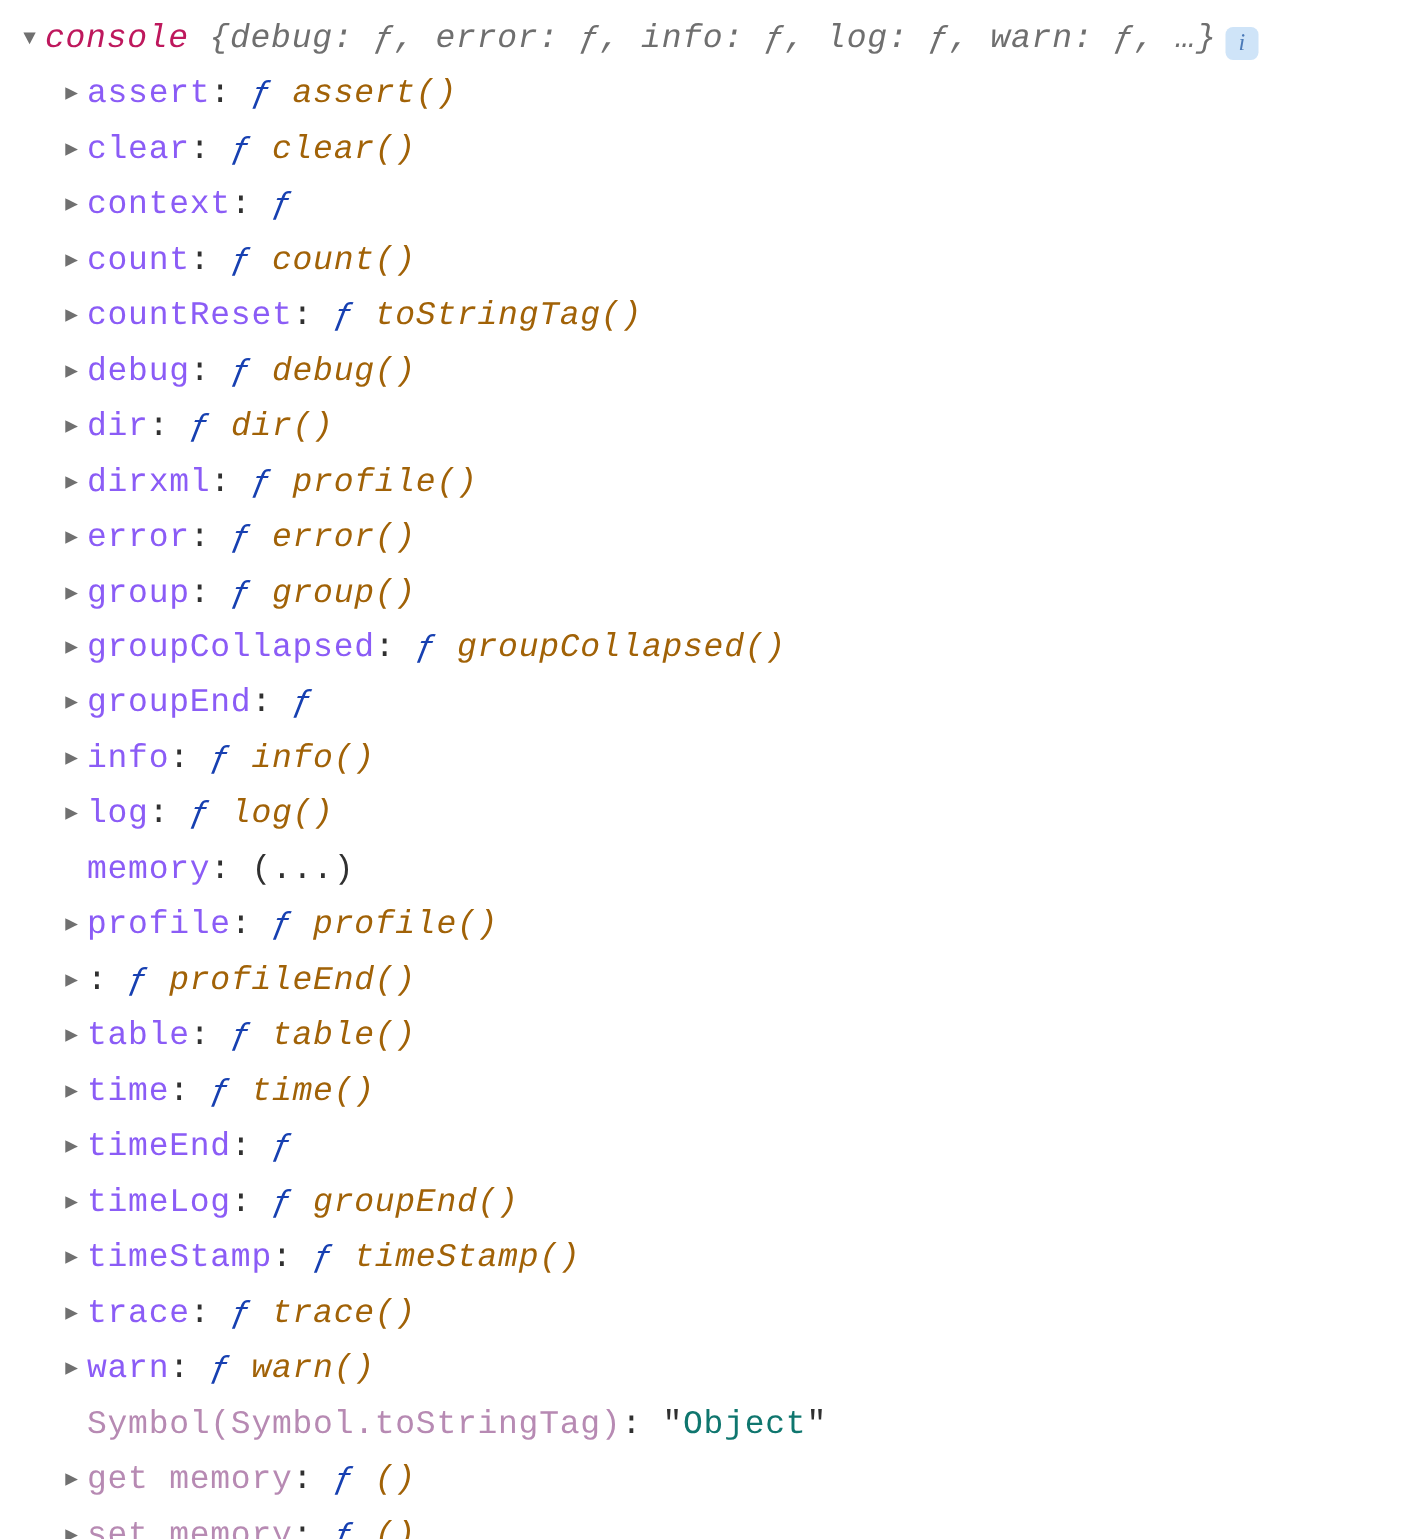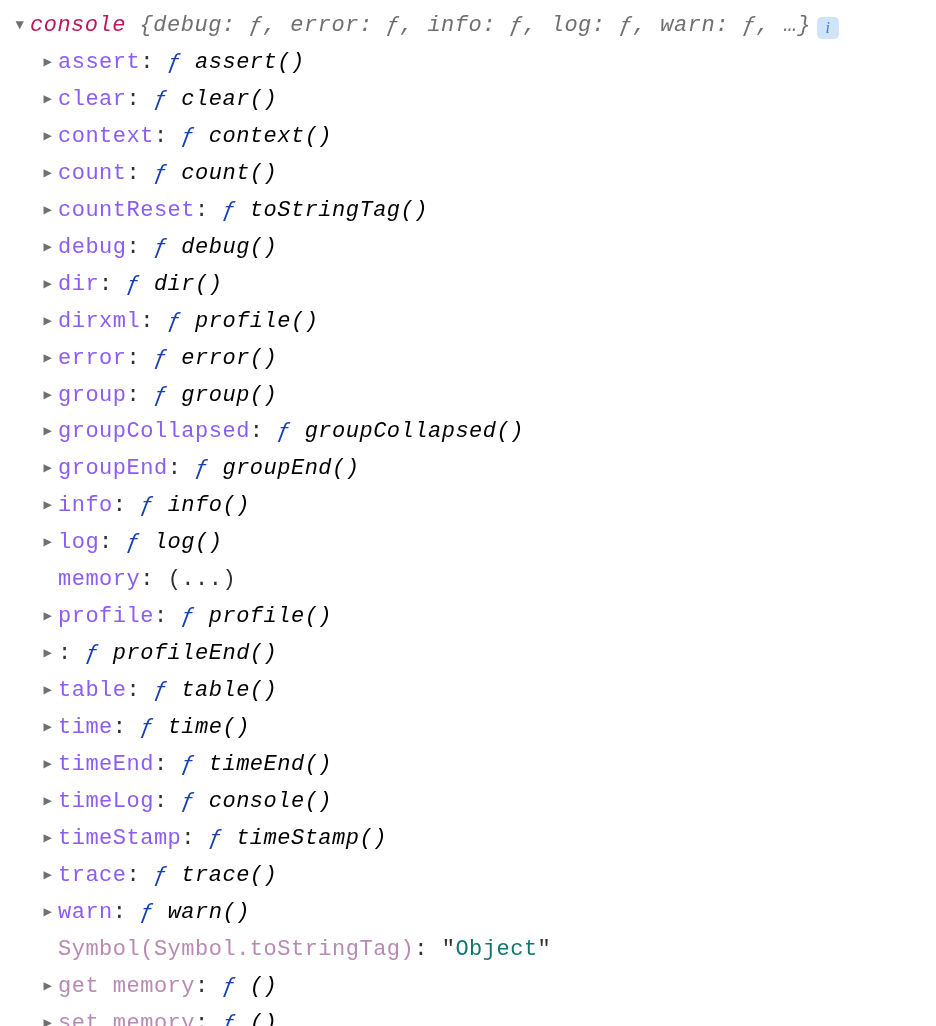--- a/index.html
+++ b/index.html
@@ -60,21 +60,21 @@
   }
   .colon {
     color: #303030;
   }
   .fsym {
     font-style: italic;
     color: #1740b1;
   }
   .fname {
     font-style: italic;
-    color: #000000;
+    color: #a16207;
   }
   .plain {
     color: #303030;
   }
   .str {
     color: #0f766e;
   }
   .info-icon {
     display: inline-flex;
     align-items: center;
@@ -101,39 +101,39 @@
   <div class="row">
     <span class="arrow">▼</span>
     <span class="obj-name">console</span>
     <span class="summary" id="summary"> {<span class="k">debug</span>: <span class="fs">ƒ</span>, <span class="k">error</span>: <span class="fs">ƒ</span>, <span class="k">info</span>: <span class="fs">ƒ</span>, <span class="k">log</span>: <span class="fs">ƒ</span>, <span class="k">warn</span>: <span class="fs">ƒ</span>, …}</span>
     <span class="info-icon">i</span>
   </div>
 
   <div id="props-container">
       <div class="row child"><span class="arrow">▶</span><span class="key">assert</span><span class="colon">: </span><span class="fsym">ƒ</span><span> </span><span class="fname">assert()</span></div>
       <div class="row child"><span class="arrow">▶</span><span class="key">clear</span><span class="colon">: </span><span class="fsym">ƒ</span><span> </span><span class="fname">clear()</span></div>
-      <div class="row child"><span class="arrow">▶</span><span class="key">context</span><span class="colon">: </span><span class="fsym">ƒ</span><span> </span><span class="fname">context()</span></div>
+      <div class="row child"><span class="arrow">▶</span><span class="key">context</span><span class="colon">: </span><span class="fsym">ƒ</span><span> </span></div>
       <div class="row child"><span class="arrow">▶</span><span class="key">count</span><span class="colon">: </span><span class="fsym">ƒ</span><span> </span><span class="fname">count()</span></div>
       <div class="row child"><span class="arrow">▶</span><span class="key">countReset</span><span class="colon">: </span><span class="fsym">ƒ</span><span> </span><span class="fname">toStringTag()</span></div>
       <div class="row child"><span class="arrow">▶</span><span class="key">debug</span><span class="colon">: </span><span class="fsym">ƒ</span><span> </span><span class="fname">debug()</span></div>
       <div class="row child"><span class="arrow">▶</span><span class="key">dir</span><span class="colon">: </span><span class="fsym">ƒ</span><span> </span><span class="fname">dir()</span></div>
       <div class="row child"><span class="arrow">▶</span><span class="key">dirxml</span><span class="colon">: </span><span class="fsym">ƒ</span><span> </span><span class="fname">profile()</span></div>
       <div class="row child"><span class="arrow">▶</span><span class="key">error</span><span class="colon">: </span><span class="fsym">ƒ</span><span> </span><span class="fname">error()</span></div>
       <div class="row child"><span class="arrow">▶</span><span class="key">group</span><span class="colon">: </span><span class="fsym">ƒ</span><span> </span><span class="fname">group()</span></div>
       <div class="row child"><span class="arrow">▶</span><span class="key">groupCollapsed</span><span class="colon">: </span><span class="fsym">ƒ</span><span> </span><span class="fname">groupCollapsed()</span></div>
-      <div class="row child"><span class="arrow">▶</span><span class="key">groupEnd</span><span class="colon">: </span><span class="fsym">ƒ</span><span> </span><span class="fname">groupEnd()</span></div>
+      <div class="row child"><span class="arrow">▶</span><span class="key">groupEnd</span><span class="colon">: </span><span class="fsym">ƒ</span><span> </span></div>
       <div class="row child"><span class="arrow">▶</span><span class="key">info</span><span class="colon">: </span><span class="fsym">ƒ</span><span> </span><span class="fname">info()</span></div>
       <div class="row child"><span class="arrow">▶</span><span class="key">log</span><span class="colon">: </span><span class="fsym">ƒ</span><span> </span><span class="fname">log()</span></div>
       <div class="row child"><span class="arrow empty">▶</span><span class="key">memory</span><span class="colon">: </span><span class="plain">(...)</span></div>
       <div class="row child"><span class="arrow">▶</span><span class="key">profile</span><span class="colon">: </span><span class="fsym">ƒ</span><span> </span><span class="fname">profile()</span></div>
       <div class="row child"><span class="arrow">▶</span><span class="colon">: </span><span class="fsym">ƒ</span><span> </span><span class="fname">profileEnd()</span></div>
       <div class="row child"><span class="arrow">▶</span><span class="key">table</span><span class="colon">: </span><span class="fsym">ƒ</span><span> </span><span class="fname">table()</span></div>
       <div class="row child"><span class="arrow">▶</span><span class="key">time</span><span class="colon">: </span><span class="fsym">ƒ</span><span> </span><span class="fname">time()</span></div>
-      <div class="row child"><span class="arrow">▶</span><span class="key">timeEnd</span><span class="colon">: </span><span class="fsym">ƒ</span><span> </span><span class="fname">timeEnd()</span></div>
-      <div class="row child"><span class="arrow">▶</span><span class="key">timeLog</span><span class="colon">: </span><span class="fsym">ƒ</span><span> </span><span class="fname">console()</span></div>
+      <div class="row child"><span class="arrow">▶</span><span class="key">timeEnd</span><span class="colon">: </span><span class="fsym">ƒ</span><span> </span></div>
+      <div class="row child"><span class="arrow">▶</span><span class="key">timeLog</span><span class="colon">: </span><span class="fsym">ƒ</span><span> </span><span class="fname">groupEnd()</span></div>
       <div class="row child"><span class="arrow">▶</span><span class="key">timeStamp</span><span class="colon">: </span><span class="fsym">ƒ</span><span> </span><span class="fname">timeStamp()</span></div>
       <div class="row child"><span class="arrow">▶</span><span class="key">trace</span><span class="colon">: </span><span class="fsym">ƒ</span><span> </span><span class="fname">trace()</span></div>
       <div class="row child"><span class="arrow">▶</span><span class="key">warn</span><span class="colon">: </span><span class="fsym">ƒ</span><span> </span><span class="fname">warn()</span></div>
       <div class="row child"><span class="arrow empty">▶</span><span class="key-dim">Symbol(Symbol.toStringTag)</span><span class="colon">: </span><span class="plain">"</span><span class="str">Object</span><span class="plain">"</span></div>
       <div class="row child"><span class="arrow">▶</span><span class="key-dim">get memory</span><span class="colon">: </span><span class="fsym">ƒ</span><span> </span><span class="fname">()</span></div>
       <div class="row child"><span class="arrow">▶</span><span class="key-dim">set memory</span><span class="colon">: </span><span class="fsym">ƒ</span><span> </span><span class="fname">()</span></div>
     </div>
 
 </div>
 

